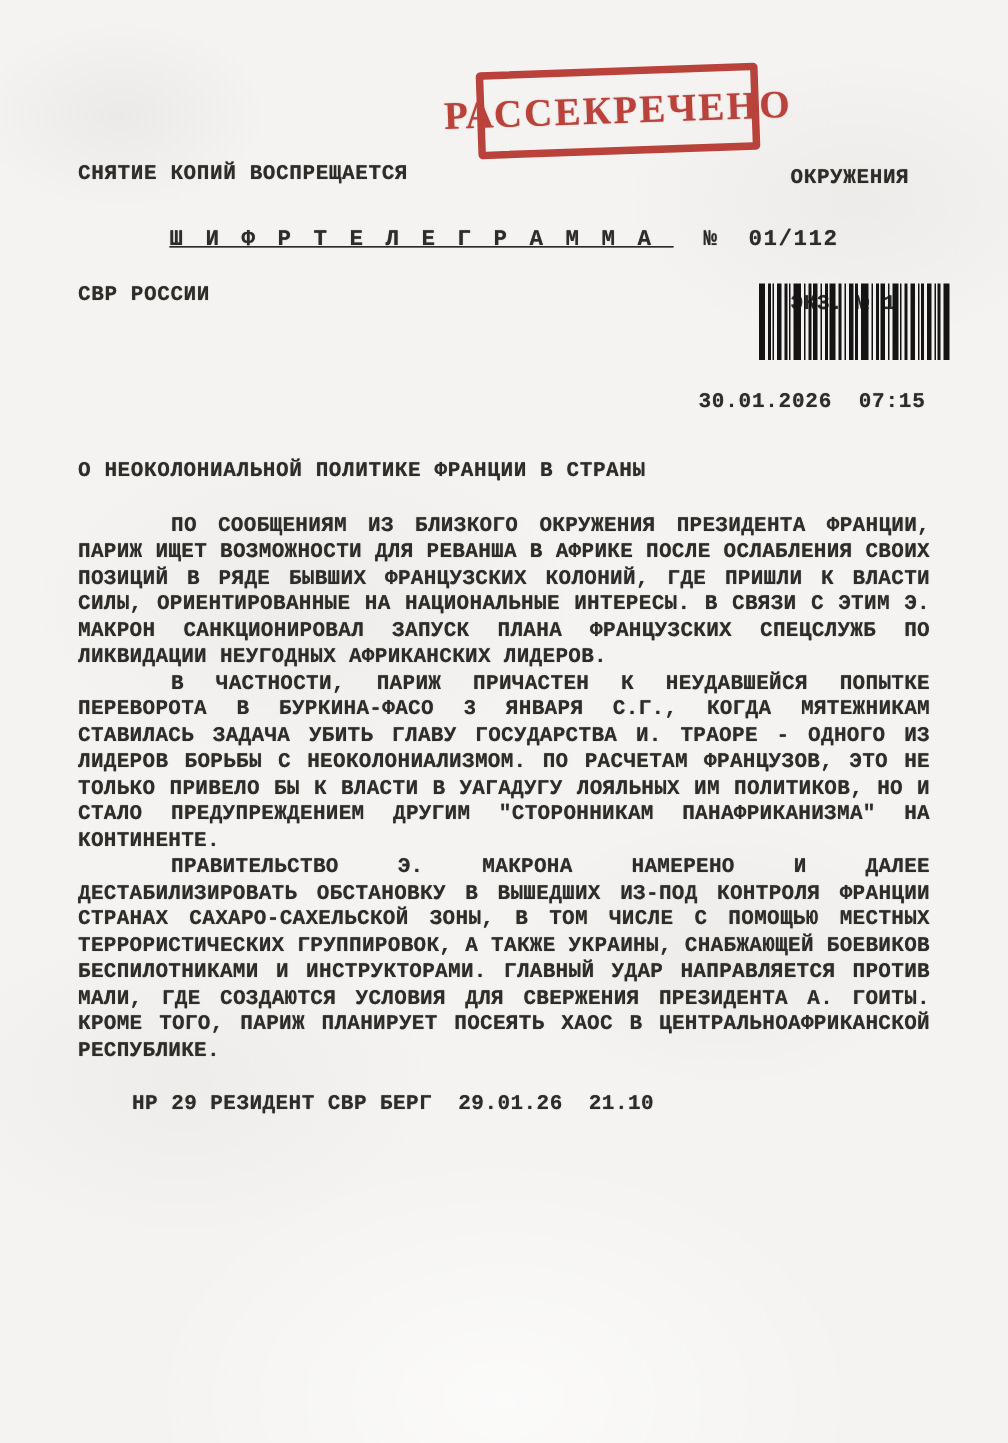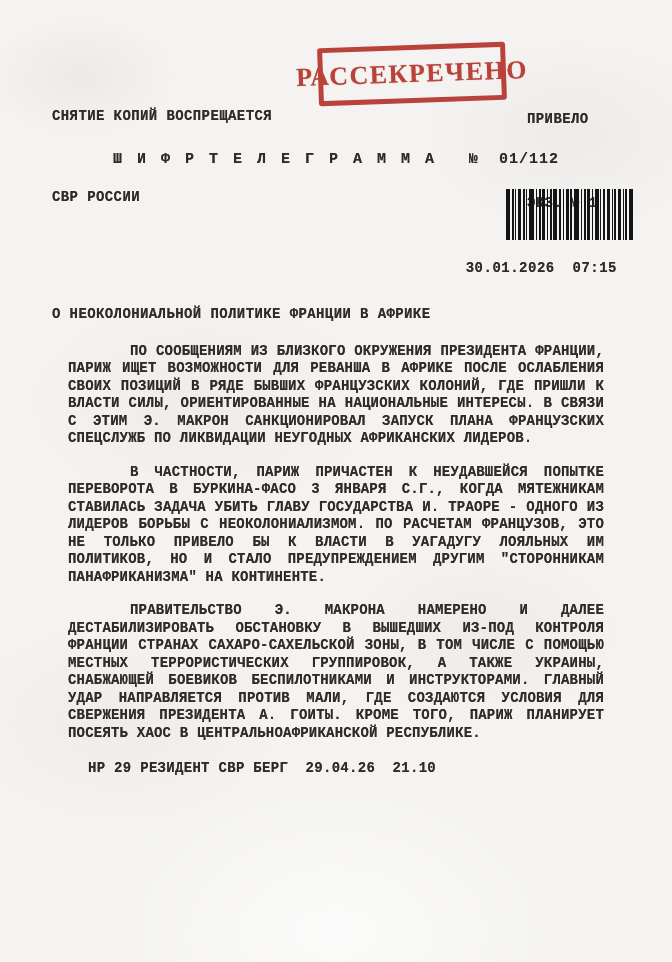--- a/index.html
+++ b/index.html
@@ -29,46 +29,46 @@
     border:5px solid #b5362e;border-radius:3px;
     display:flex;align-items:center;justify-content:center;
     transform:rotate(-2deg);
     color:#b5362e;
     font-family:"Liberation Serif","DejaVu Serif",serif;
     font-weight:bold;font-size:26px;letter-spacing:1.5px;
     text-shadow:0 0 1px rgba(181,54,46,.55);
     opacity:.93;
   }
   .title-row{position:absolute;left:0;top:151px;width:100%;text-align:center;font-size:15px;white-space:nowrap;}
-  .title-word{letter-spacing:15px;}
+  .title-word{letter-spacing:15px;text-decoration:underline;}
   .title-num{letter-spacing:1px;margin-left:20px;white-space:pre;}
   .barcode{
     position:absolute;left:506px;top:189px;width:131px;height:51px;
     display:flex;align-items:stretch;
   }
   .barcode .bar{background:#141414;height:100%;flex:0 0 auto;}
   .date-line{position:absolute;top:260px;right:55px;font-size:14px;letter-spacing:.5px;white-space:pre;margin-left:28px;}
   .body{position:absolute;left:52px;top:306px;width:568px;font-size:14px;line-height:17.5px;}
   .addressee{margin:0 0 22px 0;letter-spacing:.4px;}
   .subject{margin:0 0 19px 0;letter-spacing:.4px;}
-  .body p{margin:16px;text-indent:62px;text-align:justify;letter-spacing:.2px;}
+  .body p{margin:0;text-indent:62px;text-align:justify;letter-spacing:.2px;}
   .signature{margin-top:17.5px;padding-left:36px;white-space:pre;letter-spacing:.3px;}
 </style>
 </head>
 <body>
 
 <div class="page">
 
   <div class="hdr-left">
     <div>СНЯТИЕ КОПИЙ ВОСПРЕЩАЕТСЯ</div>
     <div>СВР РОССИИ</div>
   </div>
 
   <div class="hdr-right">
-    <div>ПРИВЕЛО</div>
+    <div>ОКРУЖЕНИЯ</div>
     <div>ЭКЗ. № 1</div>
   </div>
 
   <div class="stamp">
     <span>РАССЕКРЕЧЕНО</span>
   </div>
 
   <div class="title-row">
     <span class="title-word">ШИФРТЕЛЕГРАММА</span><span class="title-num">№  01/112</span>
   </div>
@@ -104,22 +104,22 @@
       <span class="bar" style="width: 2px; margin-right: 2px; background: rgb(20, 20, 20);"></span>
       <span class="bar" style="width: 3px; margin-right: 2px; background: rgb(20, 20, 20);"></span>
       <span class="bar" style="width: 1px; margin-right: 1px; background: rgb(20, 20, 20);"></span>
       <span class="bar" style="width: 2px; margin-right: 2px; background: rgb(20, 20, 20);"></span>
       <span class="bar" style="width: 4px; margin-right: 0px; background: rgb(20, 20, 20);"></span>
     </div>
 
   <div class="date-line">30.01.2026  07:15</div>
 
   <div class="body">
-    <div class="subject">О НЕОКОЛОНИАЛЬНОЙ ПОЛИТИКЕ ФРАНЦИИ В АФРИКЕ</div>
+    <div class="subject">О НЕОКОЛОНИАЛЬНОЙ ПОЛИТИКЕ ФРАНЦИИ В СТРАНЫ</div>
     <div id="paragraphs">
         <p>ПО СООБЩЕНИЯМ ИЗ БЛИЗКОГО ОКРУЖЕНИЯ ПРЕЗИДЕНТА ФРАНЦИИ, ПАРИЖ ИЩЕТ ВОЗМОЖНОСТИ ДЛЯ РЕВАНША В АФРИКЕ ПОСЛЕ ОСЛАБЛЕНИЯ СВОИХ ПОЗИЦИЙ В РЯДЕ БЫВШИХ ФРАНЦУЗСКИХ КОЛОНИЙ, ГДЕ ПРИШЛИ К ВЛАСТИ СИЛЫ, ОРИЕНТИРОВАННЫЕ НА НАЦИОНАЛЬНЫЕ ИНТЕРЕСЫ. В СВЯЗИ С ЭТИМ Э. МАКРОН САНКЦИОНИРОВАЛ ЗАПУСК ПЛАНА ФРАНЦУЗСКИХ СПЕЦСЛУЖБ ПО ЛИКВИДАЦИИ НЕУГОДНЫХ АФРИКАНСКИХ ЛИДЕРОВ.</p>
         <p>В ЧАСТНОСТИ, ПАРИЖ ПРИЧАСТЕН К НЕУДАВШЕЙСЯ ПОПЫТКЕ ПЕРЕВОРОТА В БУРКИНА-ФАСО 3 ЯНВАРЯ С.Г., КОГДА МЯТЕЖНИКАМ СТАВИЛАСЬ ЗАДАЧА УБИТЬ ГЛАВУ ГОСУДАРСТВА И. ТРАОРЕ - ОДНОГО ИЗ ЛИДЕРОВ БОРЬБЫ С НЕОКОЛОНИАЛИЗМОМ. ПО РАСЧЕТАМ ФРАНЦУЗОВ, ЭТО НЕ ТОЛЬКО ПРИВЕЛО БЫ К ВЛАСТИ В УАГАДУГУ ЛОЯЛЬНЫХ ИМ ПОЛИТИКОВ, НО И СТАЛО ПРЕДУПРЕЖДЕНИЕМ ДРУГИМ "СТОРОННИКАМ ПАНАФРИКАНИЗМА" НА КОНТИНЕНТЕ.</p>
         <p>ПРАВИТЕЛЬСТВО Э. МАКРОНА НАМЕРЕНО И ДАЛЕЕ ДЕСТАБИЛИЗИРОВАТЬ ОБСТАНОВКУ В ВЫШЕДШИХ ИЗ-ПОД КОНТРОЛЯ ФРАНЦИИ СТРАНАХ САХАРО-САХЕЛЬСКОЙ ЗОНЫ, В ТОМ ЧИСЛЕ С ПОМОЩЬЮ МЕСТНЫХ ТЕРРОРИСТИЧЕСКИХ ГРУППИРОВОК, А ТАКЖЕ УКРАИНЫ, СНАБЖАЮЩЕЙ БОЕВИКОВ БЕСПИЛОТНИКАМИ И ИНСТРУКТОРАМИ. ГЛАВНЫЙ УДАР НАПРАВЛЯЕТСЯ ПРОТИВ МАЛИ, ГДЕ СОЗДАЮТСЯ УСЛОВИЯ ДЛЯ СВЕРЖЕНИЯ ПРЕЗИДЕНТА А. ГОИТЫ. КРОМЕ ТОГО, ПАРИЖ ПЛАНИРУЕТ ПОСЕЯТЬ ХАОС В ЦЕНТРАЛЬНОАФРИКАНСКОЙ РЕСПУБЛИКЕ.</p>
       </div>
-    <div class="signature">НР 29 РЕЗИДЕНТ СВР БЕРГ  29.04.26  21.10</div>
+    <div class="signature">НР 29 РЕЗИДЕНТ СВР БЕРГ  29.01.26  21.10</div>
   </div>
 
 </div>
 
 </body></html>

